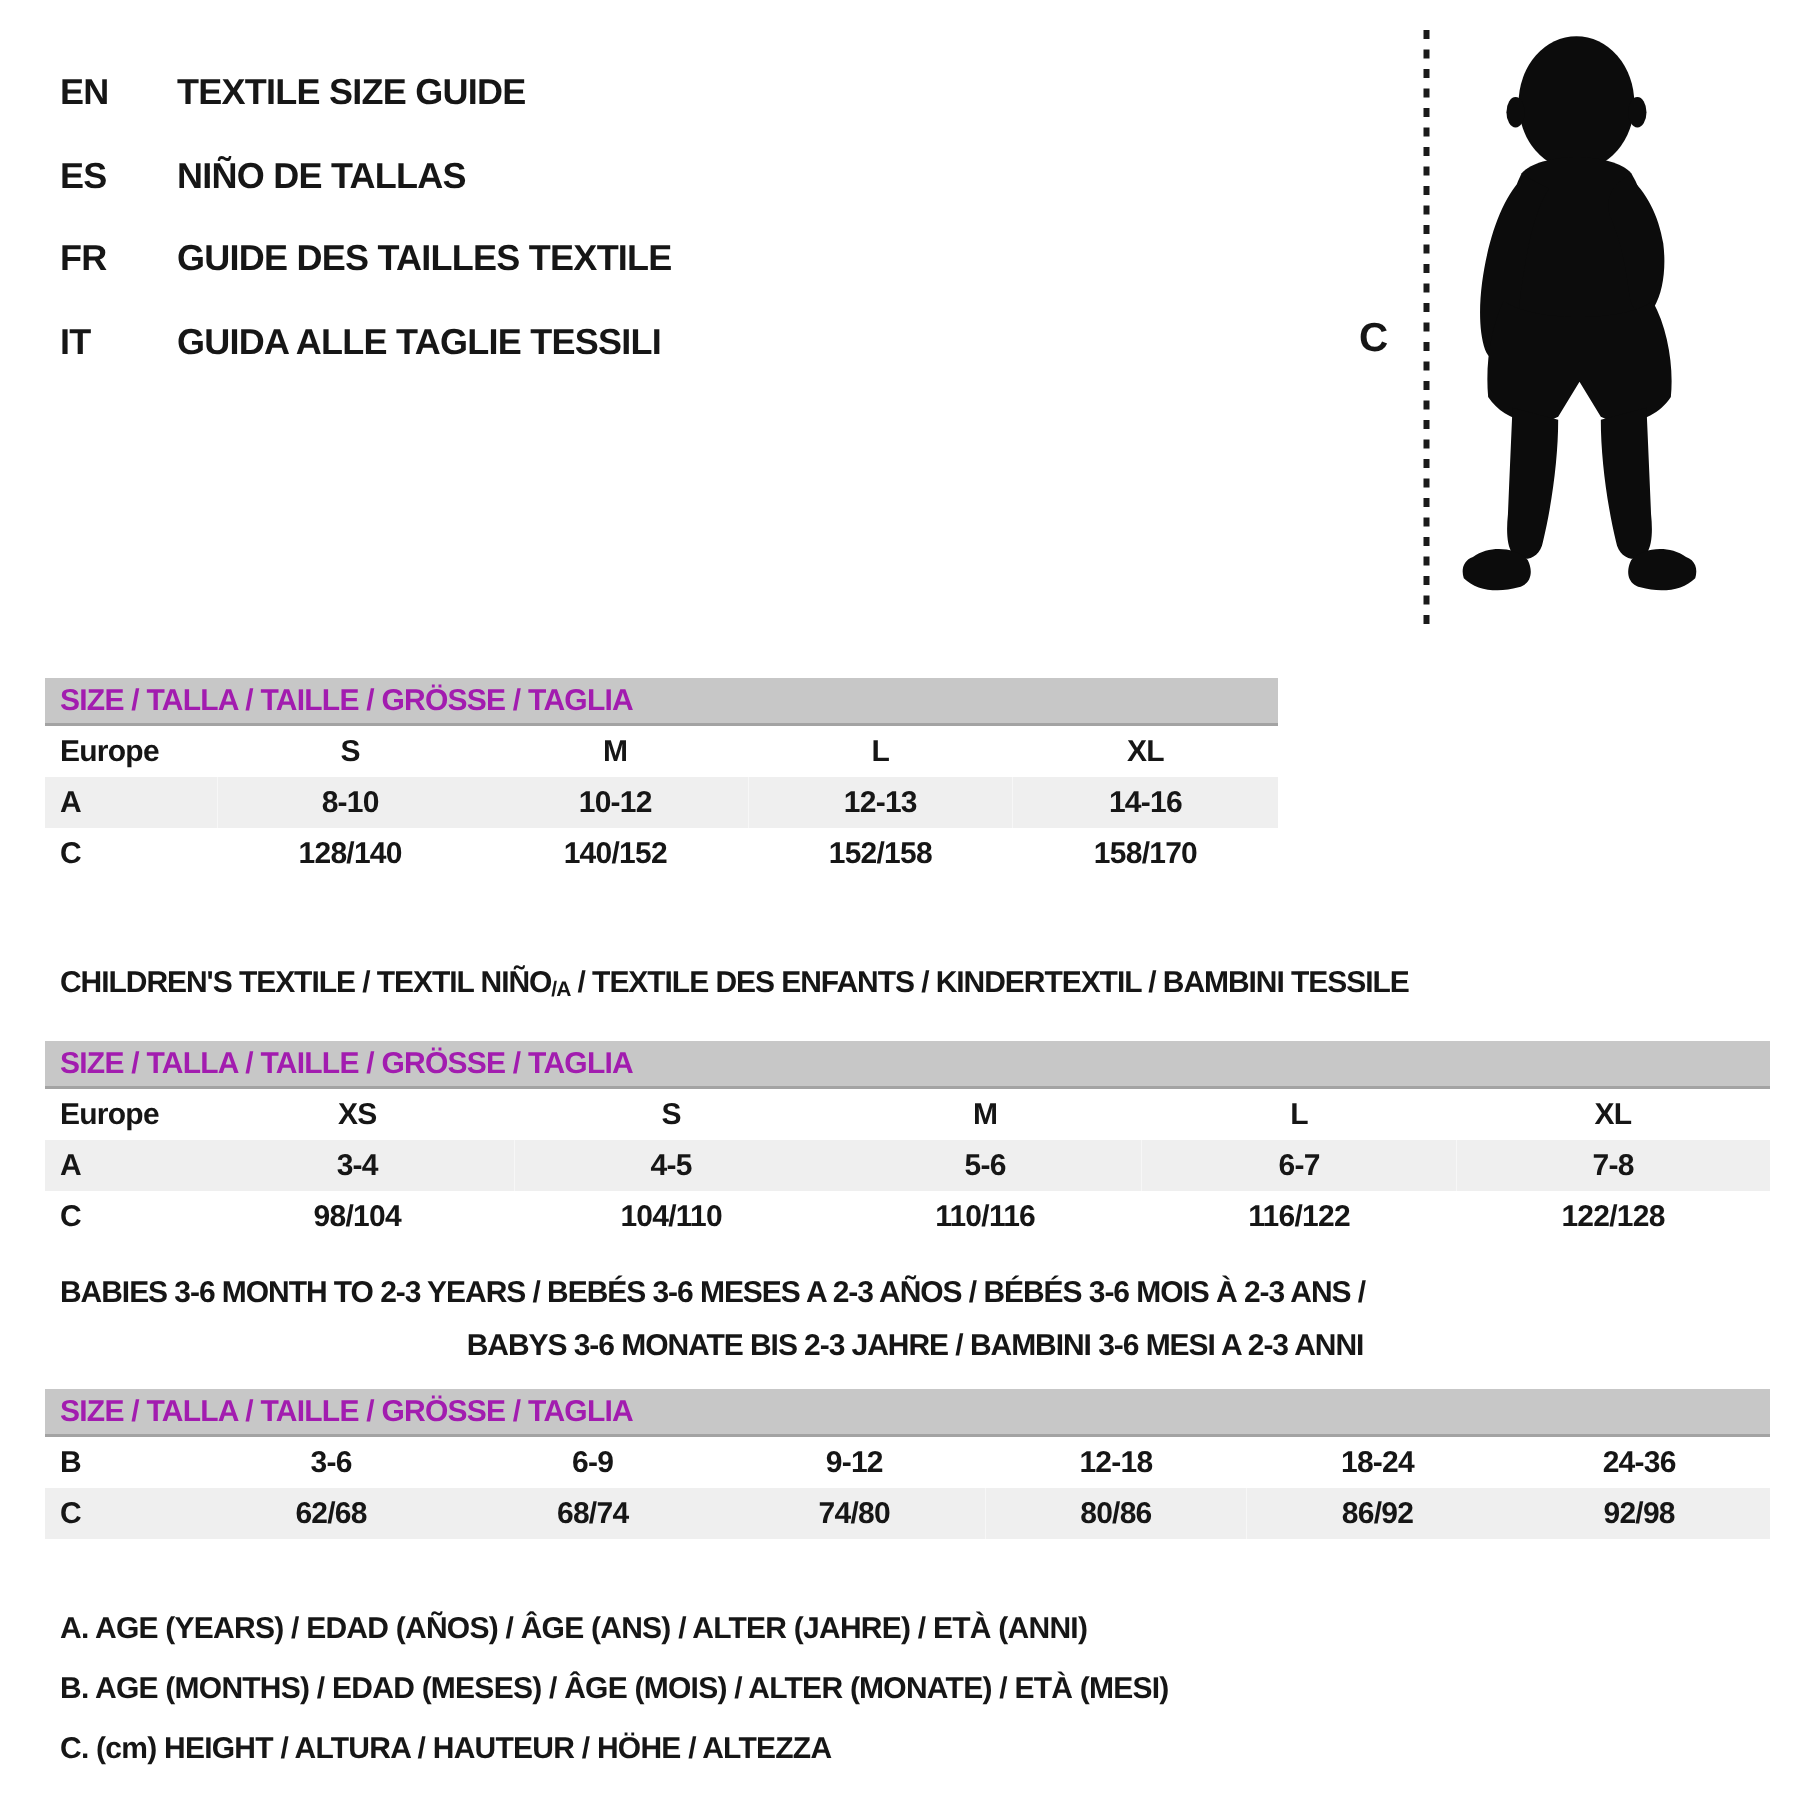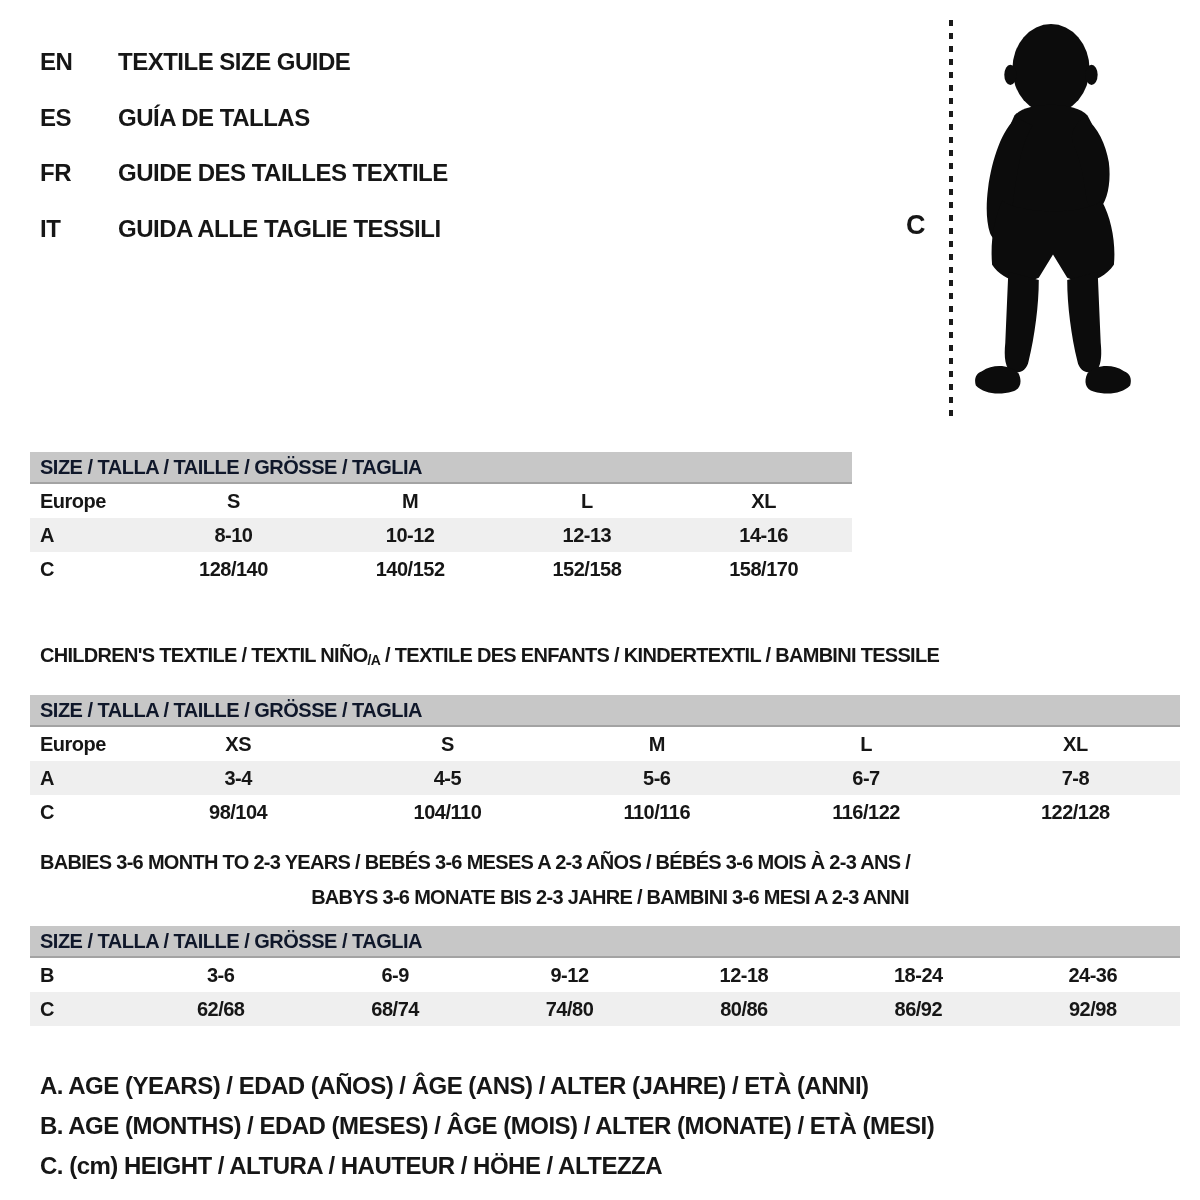--- a/index.html
+++ b/index.html
@@ -16,46 +16,46 @@
   .measure-line{position:absolute;left:946px;top:16px;}
   .figure-c{position:absolute;left:906px;top:210px;font-size:27px;font-weight:bold;}
   .silhouette{position:absolute;left:960px;top:16px;}
 
   
   .section{position:absolute;left:30px;}
   .section-title{margin-left:10px;font-size:20px;font-weight:bold;letter-spacing:-0.7px;
                  line-height:26px;white-space:nowrap;}
   .title-gap{height:22px;}
   .size-bar{background:#c7c7c7;border-bottom:2px solid #a3a3a3;height:30px;line-height:30px;
-            padding-left:10px;font-size:20px;font-weight:bold;color:#0f172a;}
+            padding-left:10px;font-size:20px;font-weight:bold;color:#a21caf;}
   table.size-table{width:100%;border-collapse:collapse;table-layout:fixed;}
   .size-table td{height:34px;font-size:20px;font-weight:bold;text-align:center;padding:0;
                  white-space:nowrap;overflow:hidden;}
   .size-table td.row-label{text-align:left;padding-left:10px;margin-top:30px;}
   .size-table tr:nth-child(even){background:#efefef;}
 
   .sub-script{font-size:14px;vertical-align:-3px;}
 
   
   .footnotes{position:absolute;left:40px;top:1066px;}
-  .footnote{font-size:24px;font-weight:bold;line-height:40px;white-space:nowrap;}
+  .footnote{font-size:20px;font-weight:bold;line-height:40px;white-space:nowrap;}
 </style>
 </head>
 <body>
 
 <div id="page">
 
   <div class="lang-block">
     <div class="lang-row">
       <span class="lang-code">EN</span>
       <span class="lang-title">TEXTILE SIZE GUIDE</span>
     </div>
     <div class="lang-row">
       <span class="lang-code">ES</span>
-      <span class="lang-title">GUÍA DE TALLAS</span>
+      <span class="lang-title">NIÑO DE TALLAS</span>
     </div>
     <div class="lang-row">
       <span class="lang-code">FR</span>
       <span class="lang-title">GUIDE DES TAILLES TEXTILE</span>
     </div>
     <div class="lang-row">
       <span class="lang-code">IT</span>
       <span class="lang-title">GUIDA ALLE TAGLIE TESSILI</span>
     </div>
   </div>

